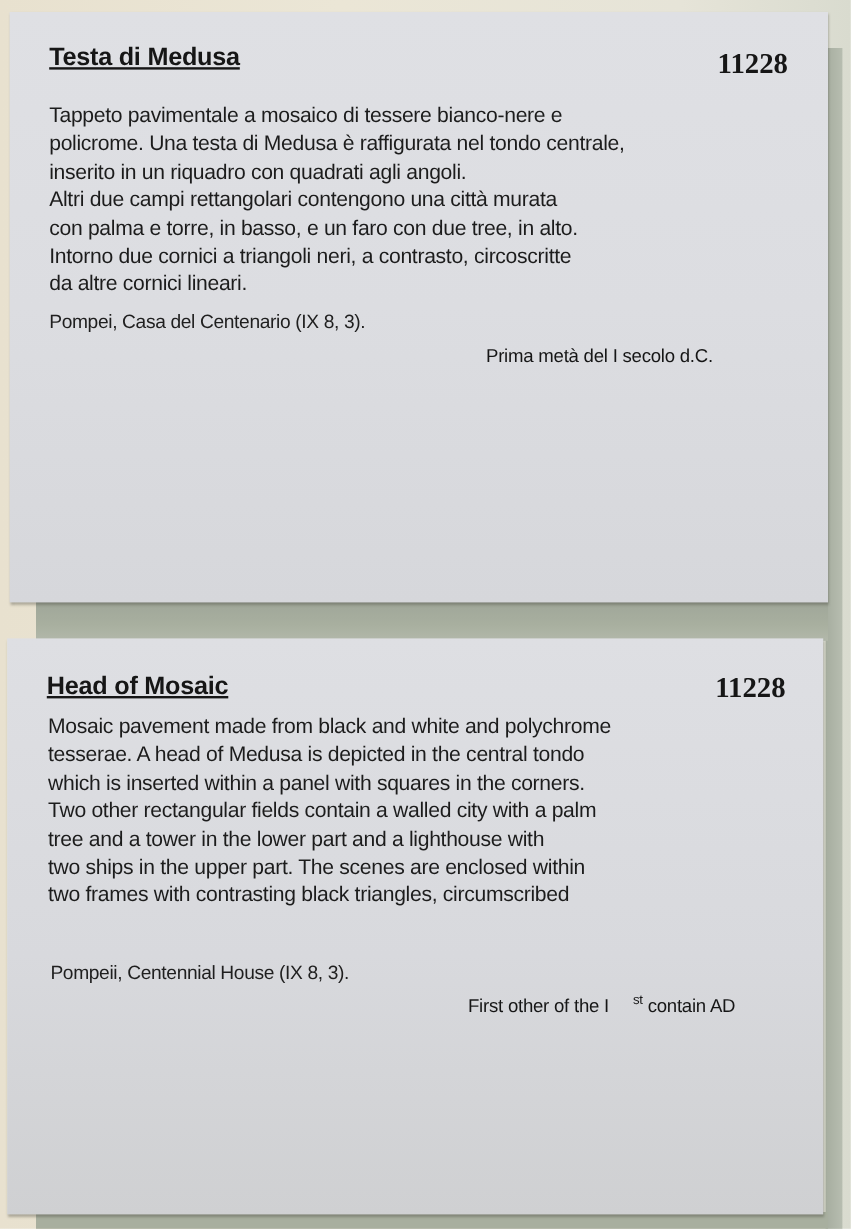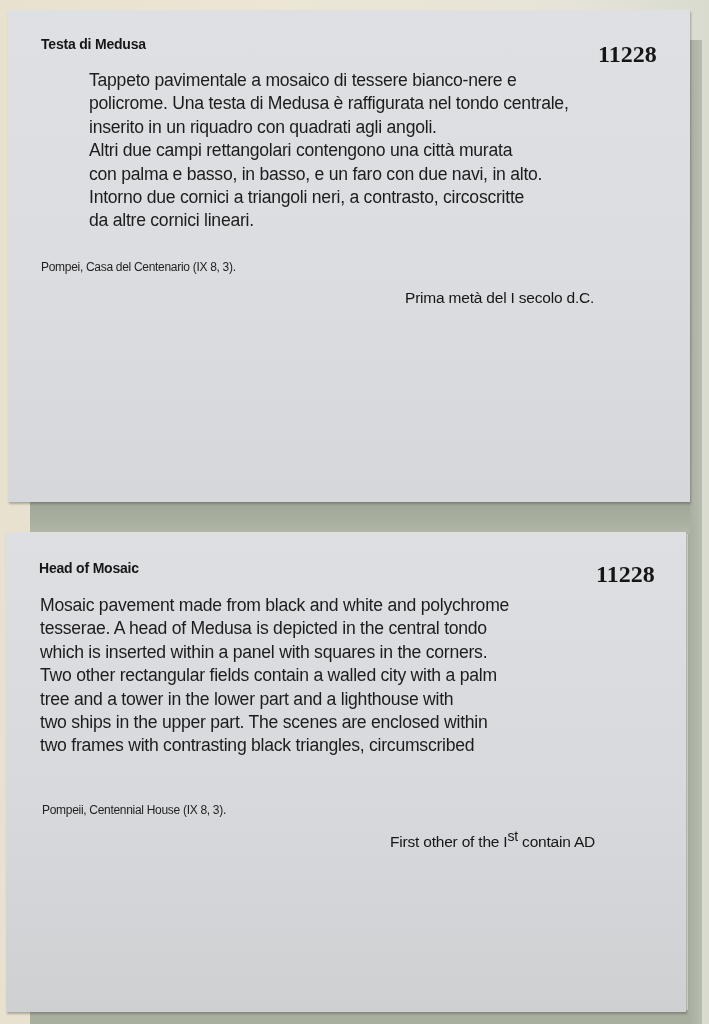--- a/index.html
+++ b/index.html
@@ -53,23 +53,24 @@
     .card.bottom {
       left: 6px;
       top: 532px;
       width: 680px;
       height: 480px;
       background: linear-gradient(180deg, #dedfe3 0%, #d8d9dd 55%, #cfd0d2 100%);
     }
     .title {
       position: absolute;
       font-weight: bold;
-      font-size: 14px;
+      font-size: 21px;
       letter-spacing: -0.2px;
       color: #161616;
+      text-decoration: underline;
     }
     .inv-number {
       position: absolute;
       font-family: "Liberation Serif", serif;
       font-weight: bold;
       font-size: 24px;
       color: #161616;
     }
     .desc {
       position: absolute;
@@ -77,53 +78,54 @@
       line-height: 23.4px;
       letter-spacing: -0.25px;
       color: #1c1c1c;
     }
     .desc .line {
       display: block;
       white-space: nowrap;
     }
     .provenance {
       position: absolute;
-      font-size: 12px;
+      font-size: 16px;
       letter-spacing: -0.3px;
       color: #1f1f1f;
     }
     .dating {
       position: absolute;
       font-weight: normal;
       font-size: 15.5px;
       letter-spacing: -0.2px;
       color: #161616;
       white-space: nowrap;
     }
     .dating sup {
-      font-size: 14px;
+      font-size: 11px;
       vertical-align: 6px;
+      margin-left: 20px;
     }
   </style>
 </head>
 <body>
 
 <div class="wall-shadow-right"></div>
 <div class="gap-shadow"></div>
 <div class="bottom-shadow"></div>
 
 <div class="card top">
   <div class="title" style="left:33px; top:26px;">Testa di Medusa</div>
   <div class="inv-number" style="left:590px; top:31px;">11228</div>
-  <div class="desc" style="left:33px; top:59px;margin-left:48px;">
+  <div class="desc" style="left:33px; top:75px;">
     <span class="line">Tappeto pavimentale a mosaico di tessere bianco-nere e</span>
     <span class="line">policrome. Una testa di Medusa è raffigurata nel tondo centrale,</span>
     <span class="line">inserito in un riquadro con quadrati agli angoli.</span>
     <span class="line">Altri due campi rettangolari contengono una città murata</span>
-    <span class="line">con palma e basso, in basso, e un faro con due navi, in alto.</span>
+    <span class="line">con palma e torre, in basso, e un faro con due tree, in alto.</span>
     <span class="line">Intorno due cornici a triangoli neri, a contrasto, circoscritte</span>
     <span class="line">da altre cornici lineari.</span>
   </div>
   <div class="provenance" style="left:33px; top:250px;">Pompei, Casa del Centenario (IX 8, 3).</div>
   <div class="dating" style="left:397px; top:279px;">Prima metà del I secolo d.C.</div>
 </div>
 
 <div class="card bottom">
   <div class="title" style="left:33px; top:28px;">Head of Mosaic</div>
   <div class="inv-number" style="left:590px; top:29px;">11228</div>

